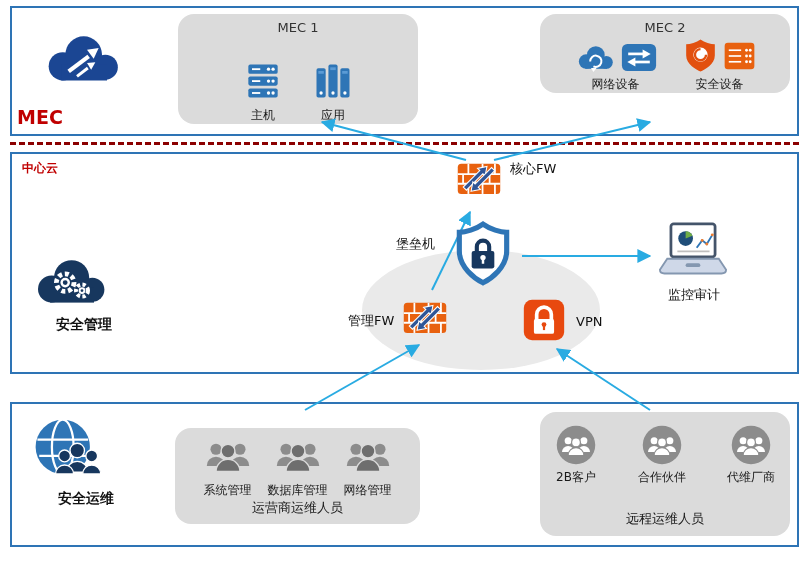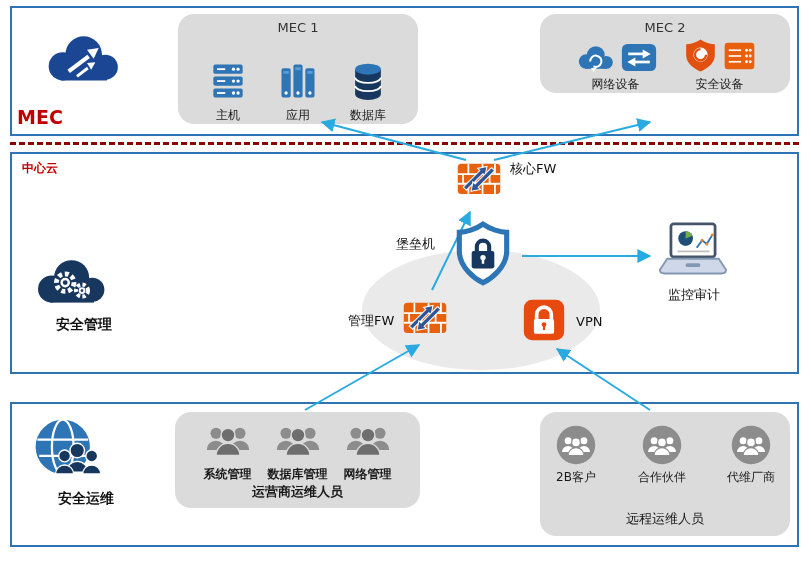--- a/index.html
+++ b/index.html
@@ -101,30 +101,20 @@
             <rect x="21" y="8" width="6" height="3"></rect>
             <rect x="34" y="12" width="6" height="3"></rect>
           </g>
           <g fill="#fff">
             <circle cx="11" cy="36" r="1.8"></circle>
             <circle cx="24" cy="36" r="1.8"></circle>
             <circle cx="37" cy="36" r="1.8"></circle>
           </g>
         </svg>
         <span class="item-label">应用</span>
-      </div>
-      <div class="item">
-        <svg viewBox="0 0 48 48" width="44" height="44">
-          <rect x="10" y="10" width="28" height="27" fill="#17375E"></rect>
-          <ellipse cx="24" cy="37" rx="14" ry="6.5" fill="#17375E"></ellipse>
-          <ellipse cx="24" cy="10" rx="14" ry="6" fill="#2E75B6"></ellipse>
-          <path d="M10,19 a14,6 0 0 0 28,0" stroke="#fff" stroke-width="2" fill="none"></path>
-          <path d="M10,28 a14,6 0 0 0 28,0" stroke="#fff" stroke-width="2" fill="none"></path>
-        </svg>
-        <span class="item-label">数据库</span>
       </div>
     </div>
   </div>
 
   <div class="group-box" style="left:540px; top:14px; width:250px; height:79px;">
     <div class="group-title">MEC 2</div>
     <div class="group-items" style="gap:26px;">
       <div class="item">
         <div class="dual">
           <svg viewBox="0 0 52 38" width="42" height="31">
@@ -297,21 +287,21 @@
         <path d="M38,62 a12,12 0 0 1 24,0 z"></path>
         <circle cx="66" cy="44" r="6.5"></circle>
         <path d="M56,64 a10,10 0 0 1 20,0 z"></path>
         <circle cx="36" cy="44" r="6.5"></circle>
         <path d="M26,64 a10,10 0 0 1 20,0 z"></path>
       </g>
     </svg>
   </div>
   <div class="side-label" style="left:26px; top:490px; width:88px;">安全运维</div>
 
-  <div class="group-box" style="left:175px; top:412px; width:245px; height:96px;font-weight:bold;">
+  <div class="group-box" style="left:175px; top:428px; width:245px; height:96px;">
     <div class="group-items" style="gap:16px; margin-top:10px; flex:0 0 auto;">
       <div class="item">
         <svg viewBox="0 0 52 44" width="48" height="41">
           <g fill="#8C8C8C">
             <circle cx="13" cy="12" r="6"></circle>
               <path d="M3,30 a10,10 0 0 1 20,0 z"></path>
             <circle cx="39" cy="12" r="6"></circle>
               <path d="M29,30 a10,10 0 0 1 20,0 z"></path>
           </g>
           <g fill="#6E6E6E" stroke="#DBDBDB" stroke-width="1.5">

